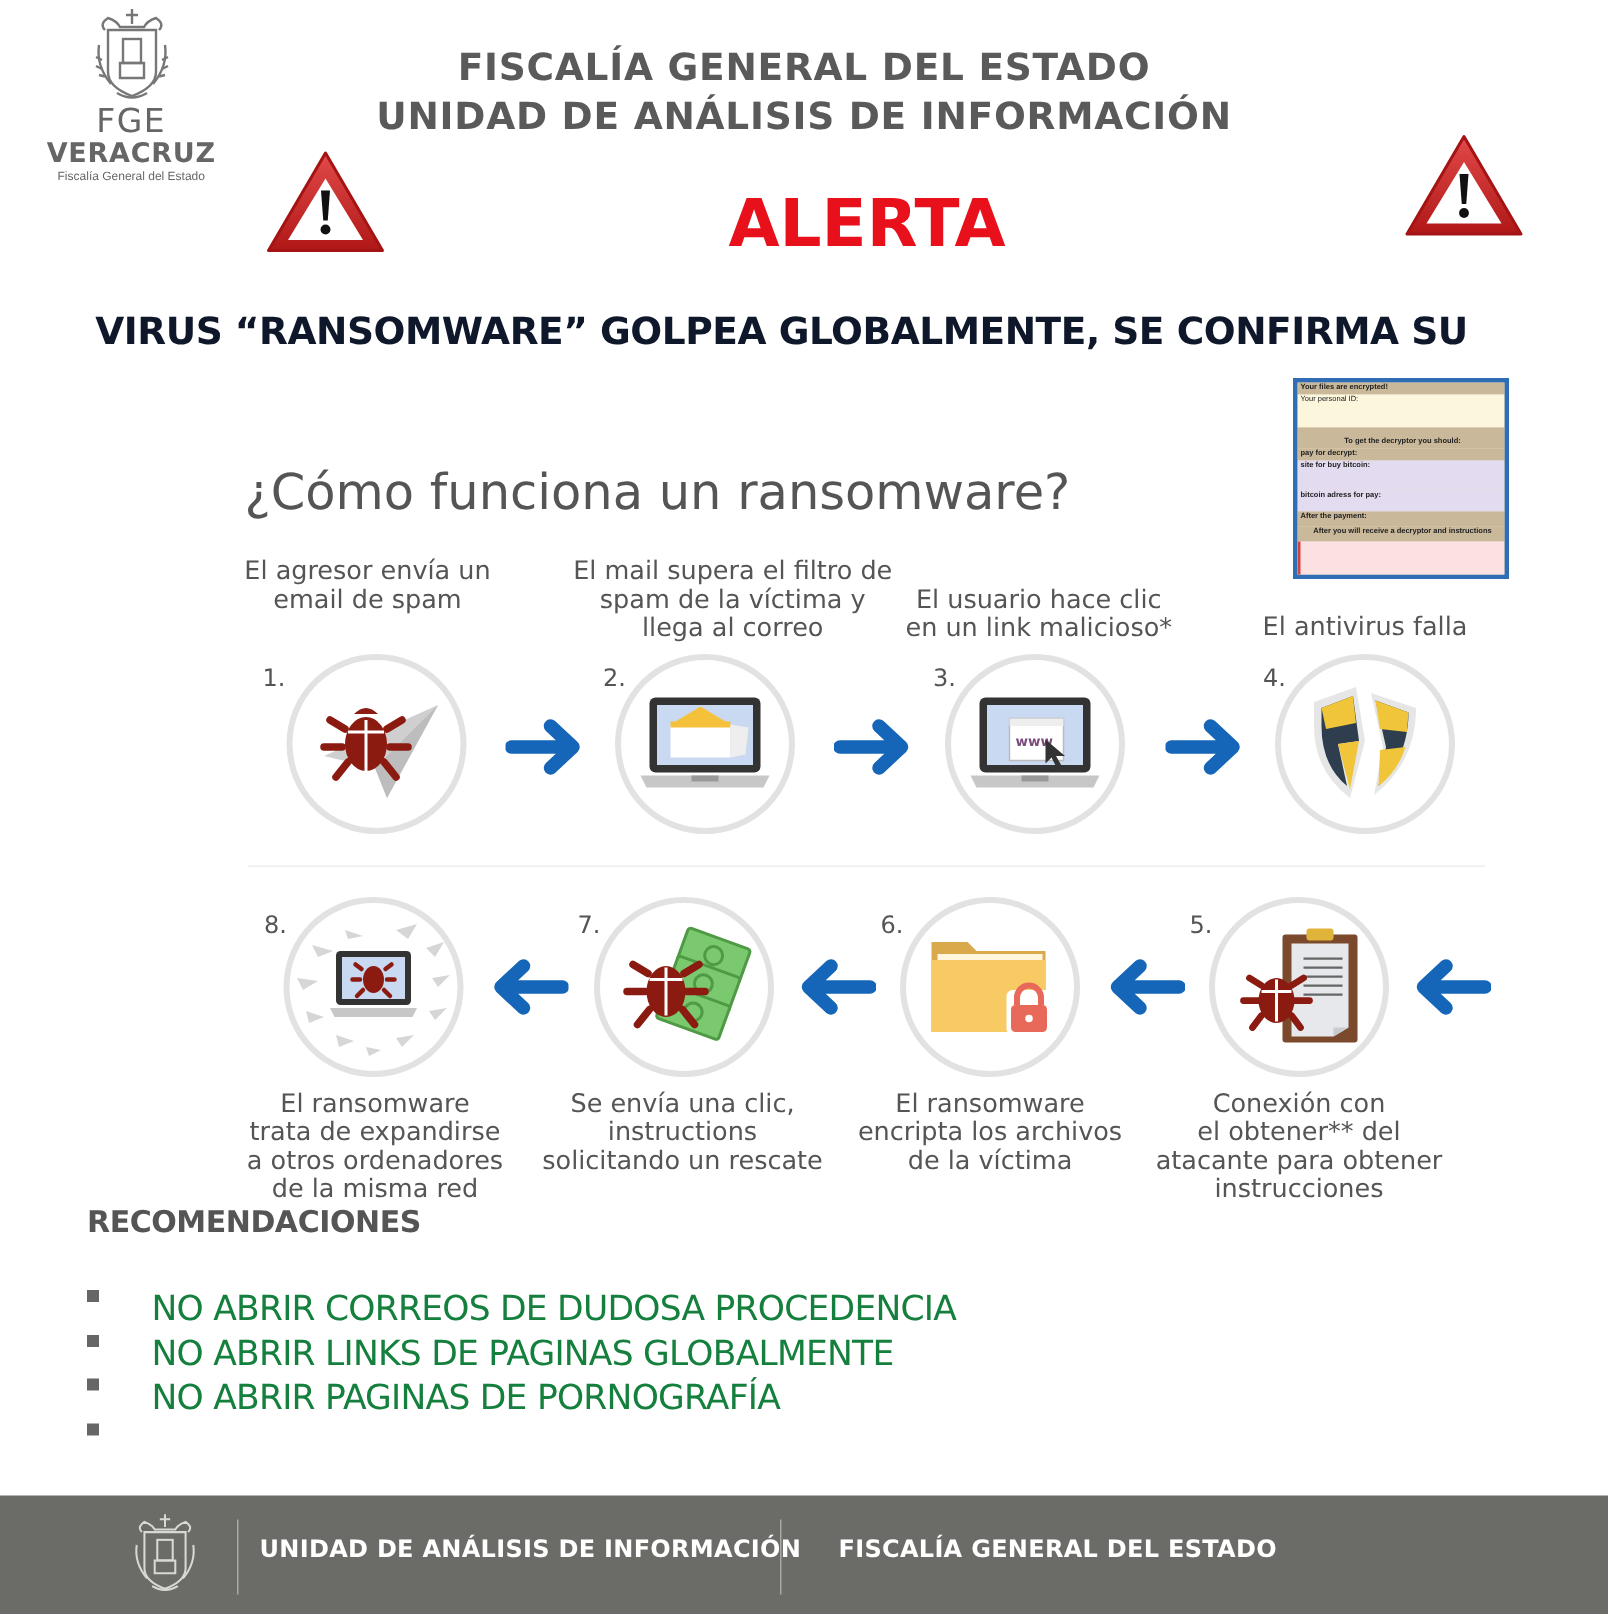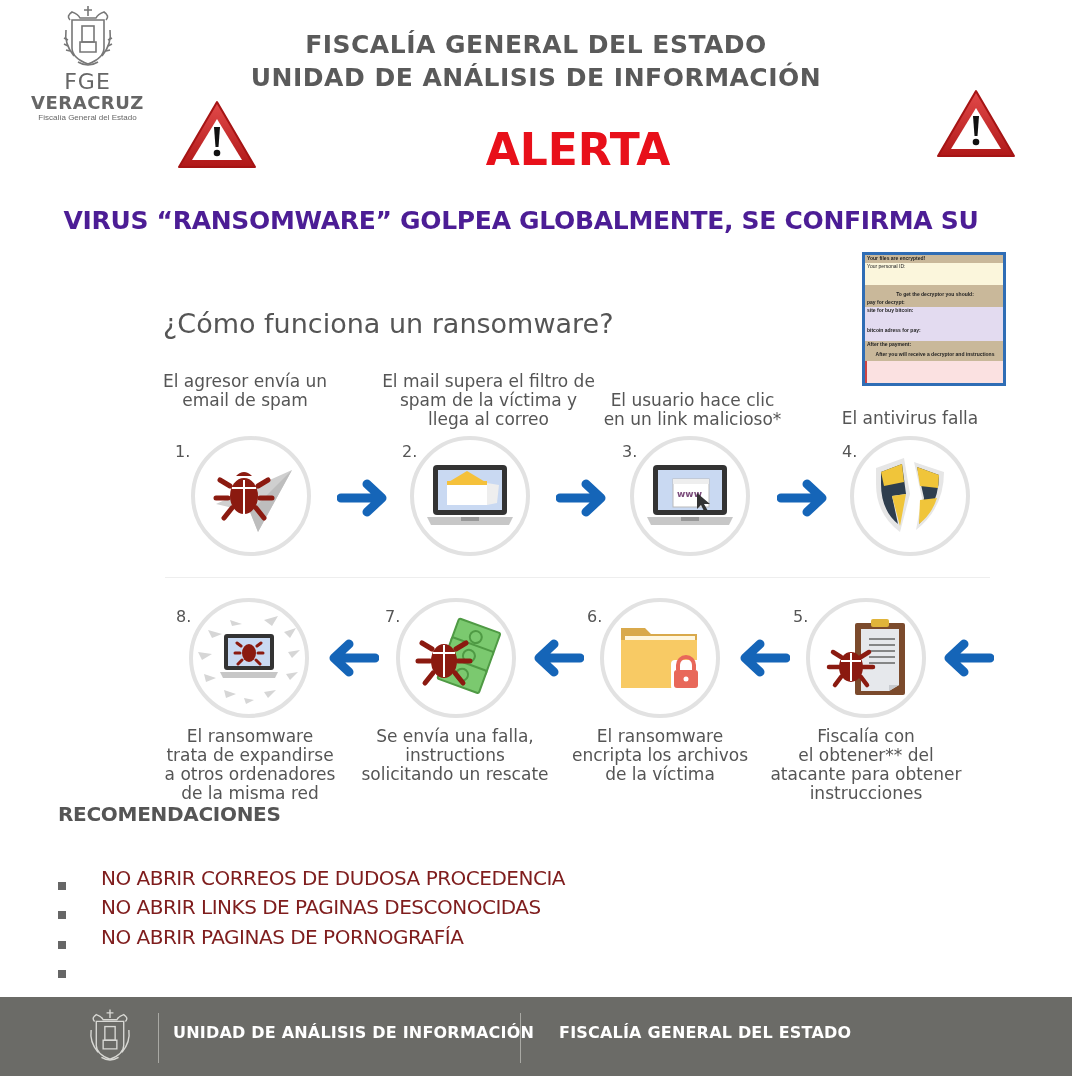--- a/index.html
+++ b/index.html
@@ -17,37 +17,37 @@
 
   .hdr { left: 0; width: 1072px; text-align: center; font-weight: bold; color: #5a5a5a; font-size: 27px; letter-spacing: 0.5px; font-family: "DejaVu Sans", sans-serif; }
   .hdr1 { top: 30px; font-size: 25px; }
   .hdr2 { top: 63px; font-size: 25px; }
 
   .alerta { left: 0; width: 1156px; top: 124px; text-align: center; font-weight: bold; color: #e8101a; font-size: 44px; font-family: "DejaVu Sans", sans-serif; }
 
   .warn-left { left: 176px; top: 99px; }
   .warn-right { left: 935px; top: 88px; }
 
-  .headline { left: 40px; width: 962px; top: 203px; text-align: center; font-weight: bold; color: #4c1d95; font-size: 25px; line-height: 35px; font-family: "DejaVu Sans", sans-serif; letter-spacing: -0.3px; }
+  .headline { left: 40px; width: 962px; top: 203px; text-align: center; font-weight: bold; color: #0f172a; font-size: 25px; line-height: 35px; font-family: "DejaVu Sans", sans-serif; letter-spacing: -0.3px; }
 
   .ransom-shot { left: 862px; top: 252px; width: 144px; height: 134px; border: 3px solid #2f6db5; background: #e8dcc6; overflow: hidden; }
   .rs-row { width: 100%; font-size: 5px; line-height: 6px; color: #222; padding-left: 2px; font-weight: bold; }
 
-  .how-title { left: 163px; top: 308px; font-size: 27px; color: #555; font-family: "DejaVu Sans", sans-serif; }
+  .how-title { left: 163px; top: 308px; font-size: 33px; color: #555; font-family: "DejaVu Sans", sans-serif; }
 
   .step-caption { position: absolute; text-align: center; font-size: 17px; line-height: 19px; color: #555; font-family: "DejaVu Sans", sans-serif; }
   .step-num { position: absolute; font-size: 16px; color: #555; font-family: "DejaVu Sans", sans-serif; }
   .circle { position: absolute; width: 120px; height: 120px; border-radius: 50%; border: 4px solid #e2e2e2; background: #fff; display: flex; align-items: center; justify-content: center; }
   .arrow { position: absolute; }
 
   .divider { left: 165px; top: 577px; width: 825px; height: 1px; background: #eeeeee; }
 
   .reco-title { left: 58px; top: 802px; font-weight: bold; font-size: 20px; color: #555; font-family: "DejaVu Sans", sans-serif; letter-spacing: -0.3px; }
   .reco-list { left: 58px; top: 860px; list-style: none; }
-  .reco-list li { display: flex; align-items: flex-end; height: 29.5px; font-size: 20px; color: #7f1d1d; font-family: "DejaVu Sans", sans-serif; letter-spacing: -0.5px; }
+  .reco-list li { display: flex; align-items: flex-start; height: 29.5px; font-size: 23px; color: #15803d; font-family: "DejaVu Sans", sans-serif; letter-spacing: -0.5px; }
   .reco-list .bullet { width: 8px; height: 8px; background: #666; margin-right: 35px; margin-left: 0; }
 
   .footer { left: 0; top: 997px; width: 1072px; height: 79px; background: #6b6b67; }
   .footer .fcrest { position: absolute; left: 86px; top: 10px; }
   .footer .sep1 { position: absolute; left: 158px; top: 16px; width: 1px; height: 50px; background: #a9a9a4; }
   .footer .sep2 { position: absolute; left: 520px; top: 16px; width: 1px; height: 50px; background: #a9a9a4; }
   .footer .ft { position: absolute; top: 26px; color: #ffffff; font-weight: bold; font-size: 16px; font-family: "DejaVu Sans", sans-serif; letter-spacing: 0.2px; }
 </style>
 </head>
 <body>
@@ -286,45 +286,45 @@
   <path d="M48 20 H8 M22 6 L7 20 L22 34" fill="none" stroke="#1565b8" stroke-width="9" stroke-linecap="round" stroke-linejoin="round"></path>
 </svg>
 
 <div class="step-caption" style="left:155px;top:727px;width:190px">
   <div>El ransomware</div>
   <div>trata de expandirse</div>
   <div>a otros ordenadores</div>
   <div>de la misma red</div>
 </div>
 <div class="step-caption" style="left:355px;top:727px;width:200px">
-  <div>Se envía una falla,</div>
+  <div>Se envía una clic,</div>
   <div>instructions</div>
   <div>solicitando un rescate</div>
 </div>
 <div class="step-caption" style="left:562px;top:727px;width:196px">
   <div>El ransomware</div>
   <div>encripta los archivos</div>
   <div>de la víctima</div>
 </div>
 <div class="step-caption" style="left:765px;top:727px;width:202px">
-  <div>Fiscalía con</div>
+  <div>Conexión con</div>
   <div>el obtener** del</div>
   <div>atacante para obtener</div>
   <div>instrucciones</div>
 </div>
 
 <div class="abs reco-title">RECOMENDACIONES</div>
 <ul class="abs reco-list">
   <li>
       <span class="bullet"></span>
       <span>NO ABRIR CORREOS DE DUDOSA PROCEDENCIA</span>
     </li>
   <li>
       <span class="bullet"></span>
-      <span>NO ABRIR LINKS DE PAGINAS DESCONOCIDAS</span>
+      <span>NO ABRIR LINKS DE PAGINAS GLOBALMENTE</span>
     </li>
   <li>
       <span class="bullet"></span>
       <span>NO ABRIR PAGINAS DE PORNOGRAFÍA</span>
     </li>
   <li>
       <span class="bullet"></span>
     </li>
 </ul>
 

